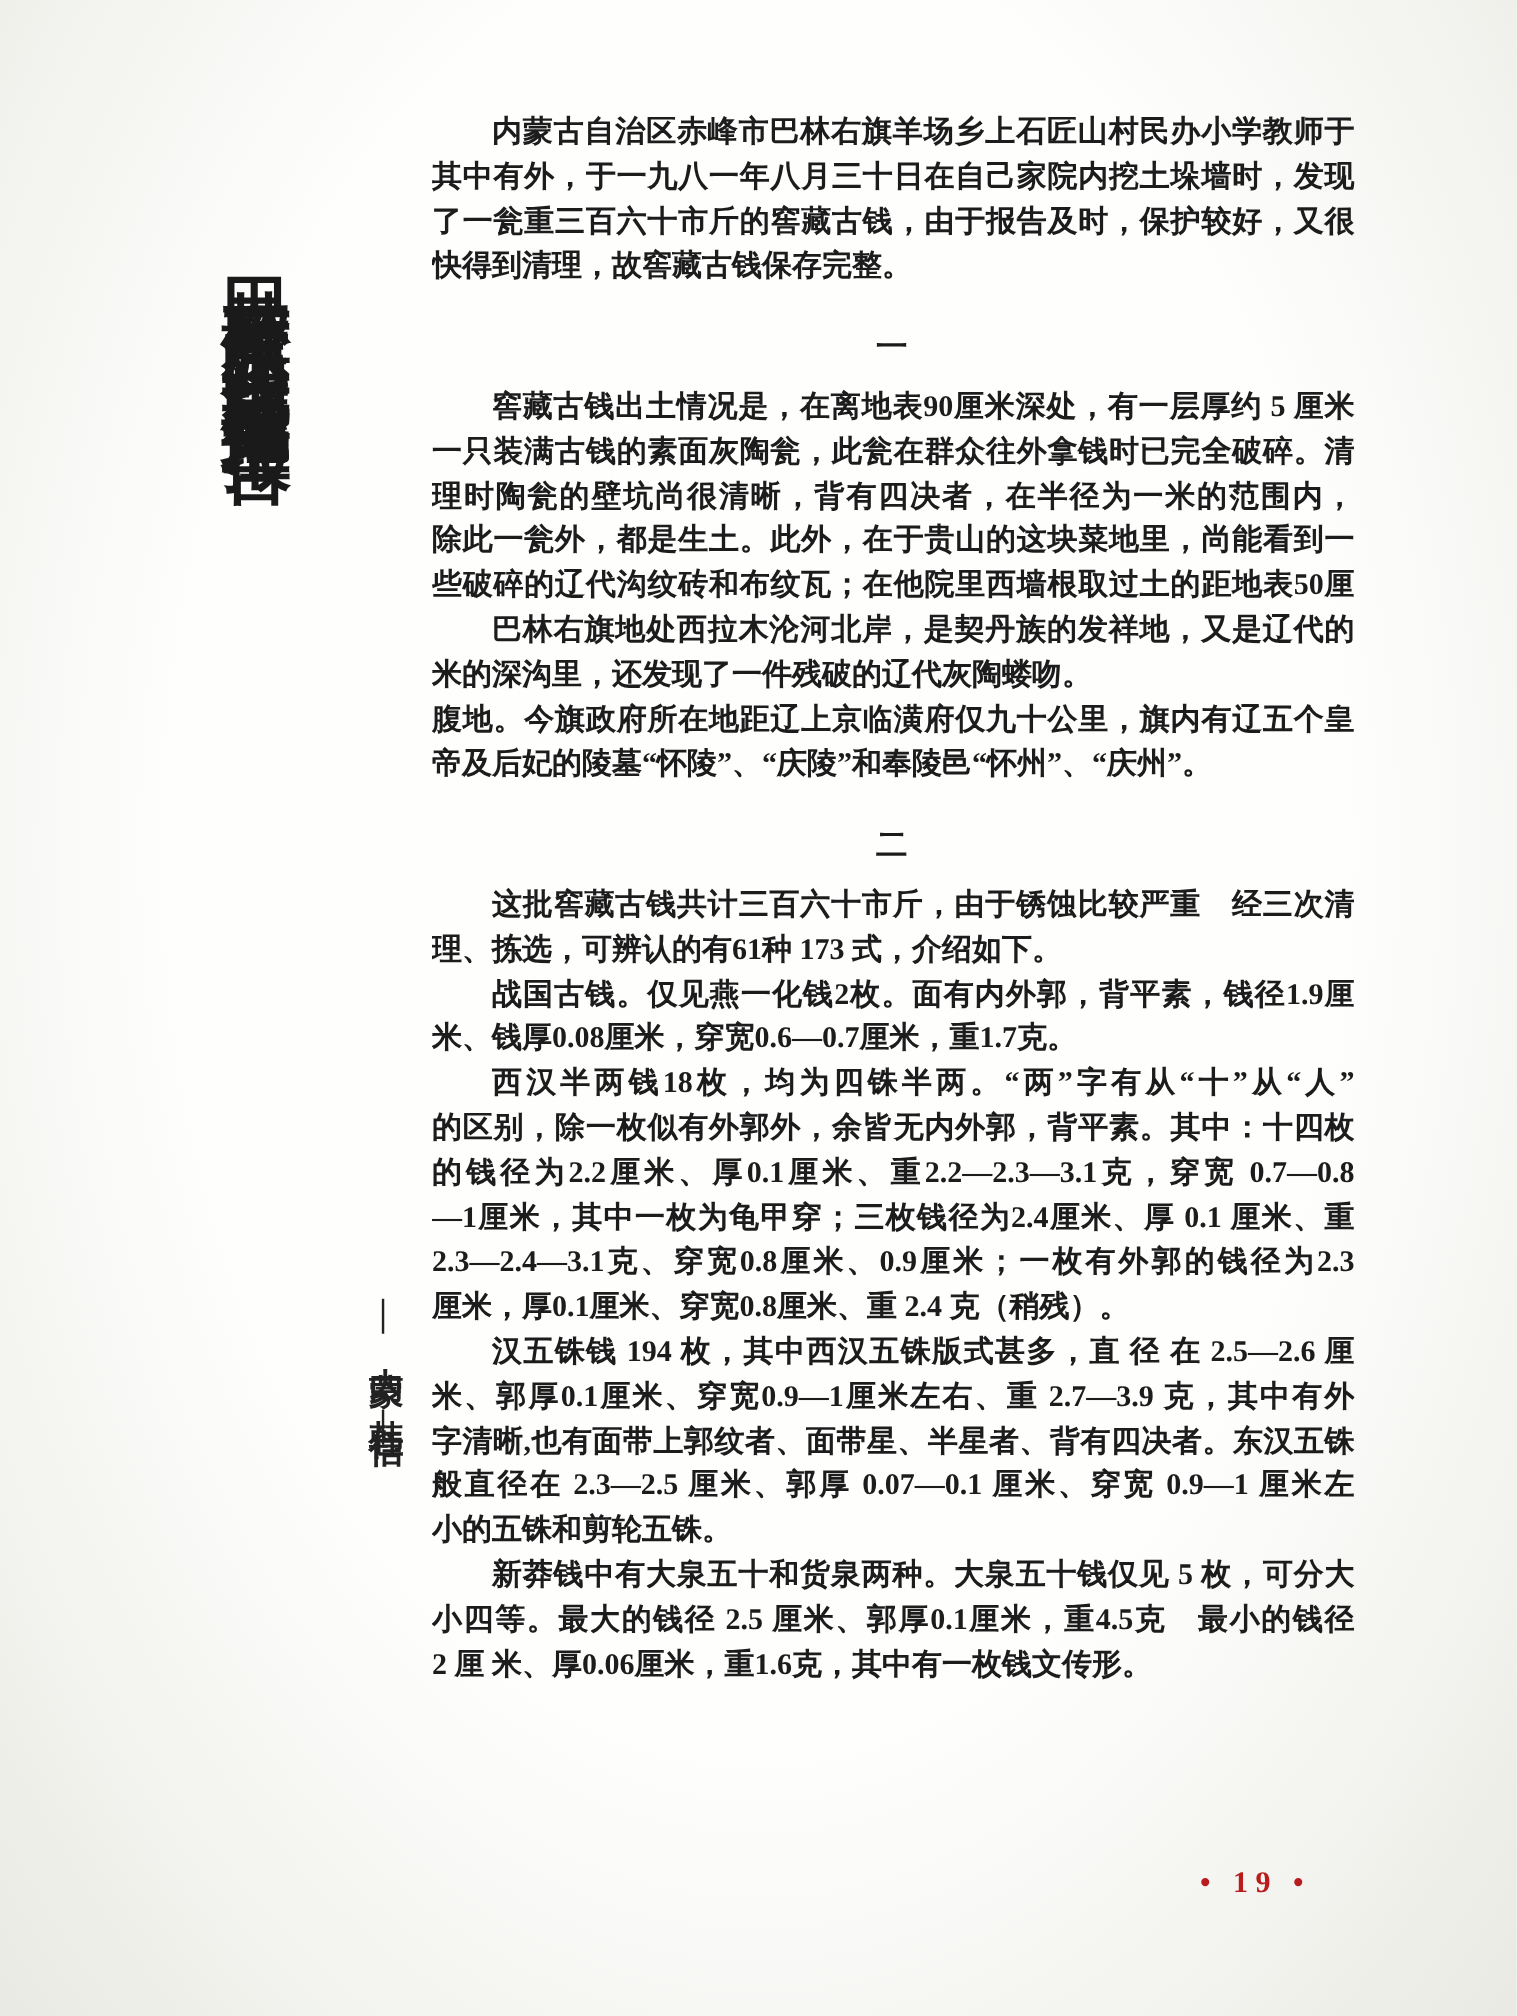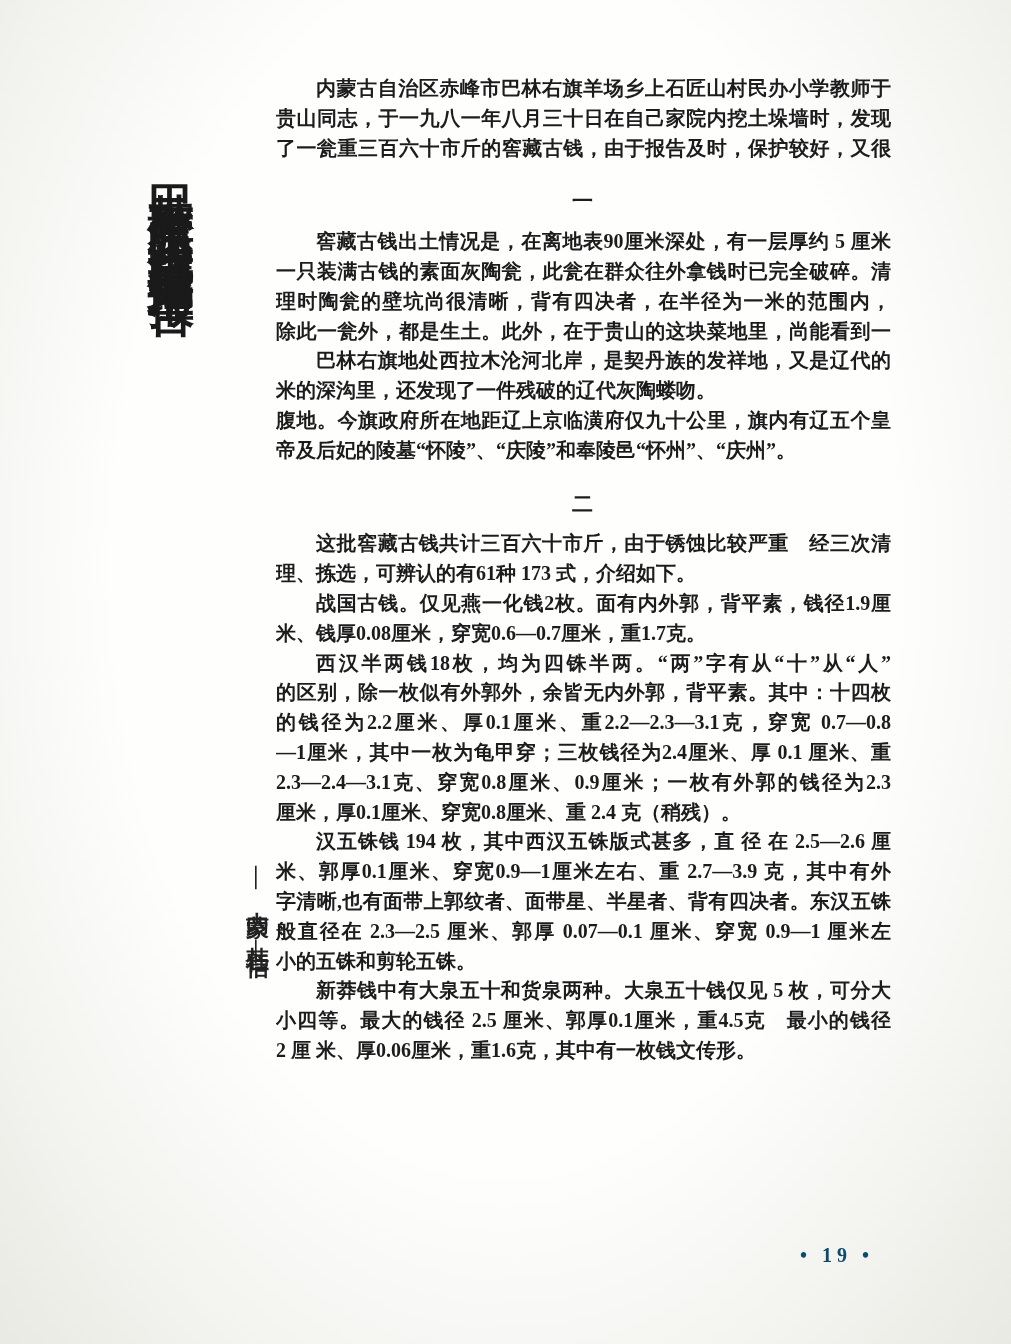--- a/index.html
+++ b/index.html
@@ -38,21 +38,21 @@
     text-orientation: mixed;
     font-size: 23px;
     font-weight: 600;
     letter-spacing: 4px;
     color: #222;
   }
 
   
   .body {
     position: absolute;
-    left: 276px;
+    left: 288px;
     top: 74px;
     width: 615px;
     font-size: 20px;
     font-weight: 600;
     color: #1c1c1c;
   }
   .line {
     height: 29.8px;
     line-height: 29.8px;
     text-align: justify;
@@ -74,41 +74,43 @@
     letter-spacing: 2px;
   }
 
   .pagenum {
     position: absolute;
     left: 800px;
     top: 1244px;
     font-size: 20px;
     font-weight: 600;
     letter-spacing: 5px;
-    color: #0c4a6e;
+    color: #b91c1c;
   }
 </style>
 </head>
 <body>
 
 <div class="page">
 
   <div class="vtitle">巴林右旗上石匠山辽代窖藏古钱清理报告</div>
 
   <div class="vbyline">—内蒙　韩仁信—</div>
 
   <div class="body">
       <div class="line first">内蒙古自治区赤峰市巴林右旗羊场乡上石匠山村民办小学教师于</div>
-      <div class="line">贵山同志，于一九八一年八月三十日在自己家院内挖土垛墙时，发现</div>
+      <div class="line">其中有外，于一九八一年八月三十日在自己家院内挖土垛墙时，发现</div>
       <div class="line">了一瓮重三百六十市斤的窖藏古钱，由于报告及时，保护较好，又很</div>
+      <div class="line last">快得到清理，故窖藏古钱保存完整。</div>
       <div class="sec-heading">一</div>
       <div class="line first">窖藏古钱出土情况是，在离地表90厘米深处，有一层厚约 5 厘米</div>
       <div class="line">一只装满古钱的素面灰陶瓮，此瓮在群众往外拿钱时已完全破碎。清</div>
       <div class="line">理时陶瓮的壁坑尚很清晰，背有四决者，在半径为一米的范围内，</div>
       <div class="line">除此一瓮外，都是生土。此外，在于贵山的这块菜地里，尚能看到一</div>
+      <div class="line">些破碎的辽代沟纹砖和布纹瓦；在他院里西墙根取过土的距地表50厘</div>
       <div class="line first">巴林右旗地处西拉木沦河北岸，是契丹族的发祥地，又是辽代的</div>
       <div class="line last">米的深沟里，还发现了一件残破的辽代灰陶蝼吻。</div>
       <div class="line">腹地。今旗政府所在地距辽上京临潢府仅九十公里，旗内有辽五个皇</div>
       <div class="line last">帝及后妃的陵墓“怀陵”、“庆陵”和奉陵邑“怀州”、“庆州”。</div>
       <div class="sec-heading">二</div>
       <div class="line first">这批窖藏古钱共计三百六十市斤，由于锈蚀比较严重　经三次清</div>
       <div class="line last">理、拣选，可辨认的有61种 173 式，介绍如下。</div>
       <div class="line first">战国古钱。仅见燕一化钱2枚。面有内外郭，背平素，钱径1.9厘</div>
       <div class="line last">米、钱厚0.08厘米，穿宽0.6—0.7厘米，重1.7克。</div>
       <div class="line first">西汉半两钱18枚，均为四铢半两。“两”字有从“十”从“人”</div>

